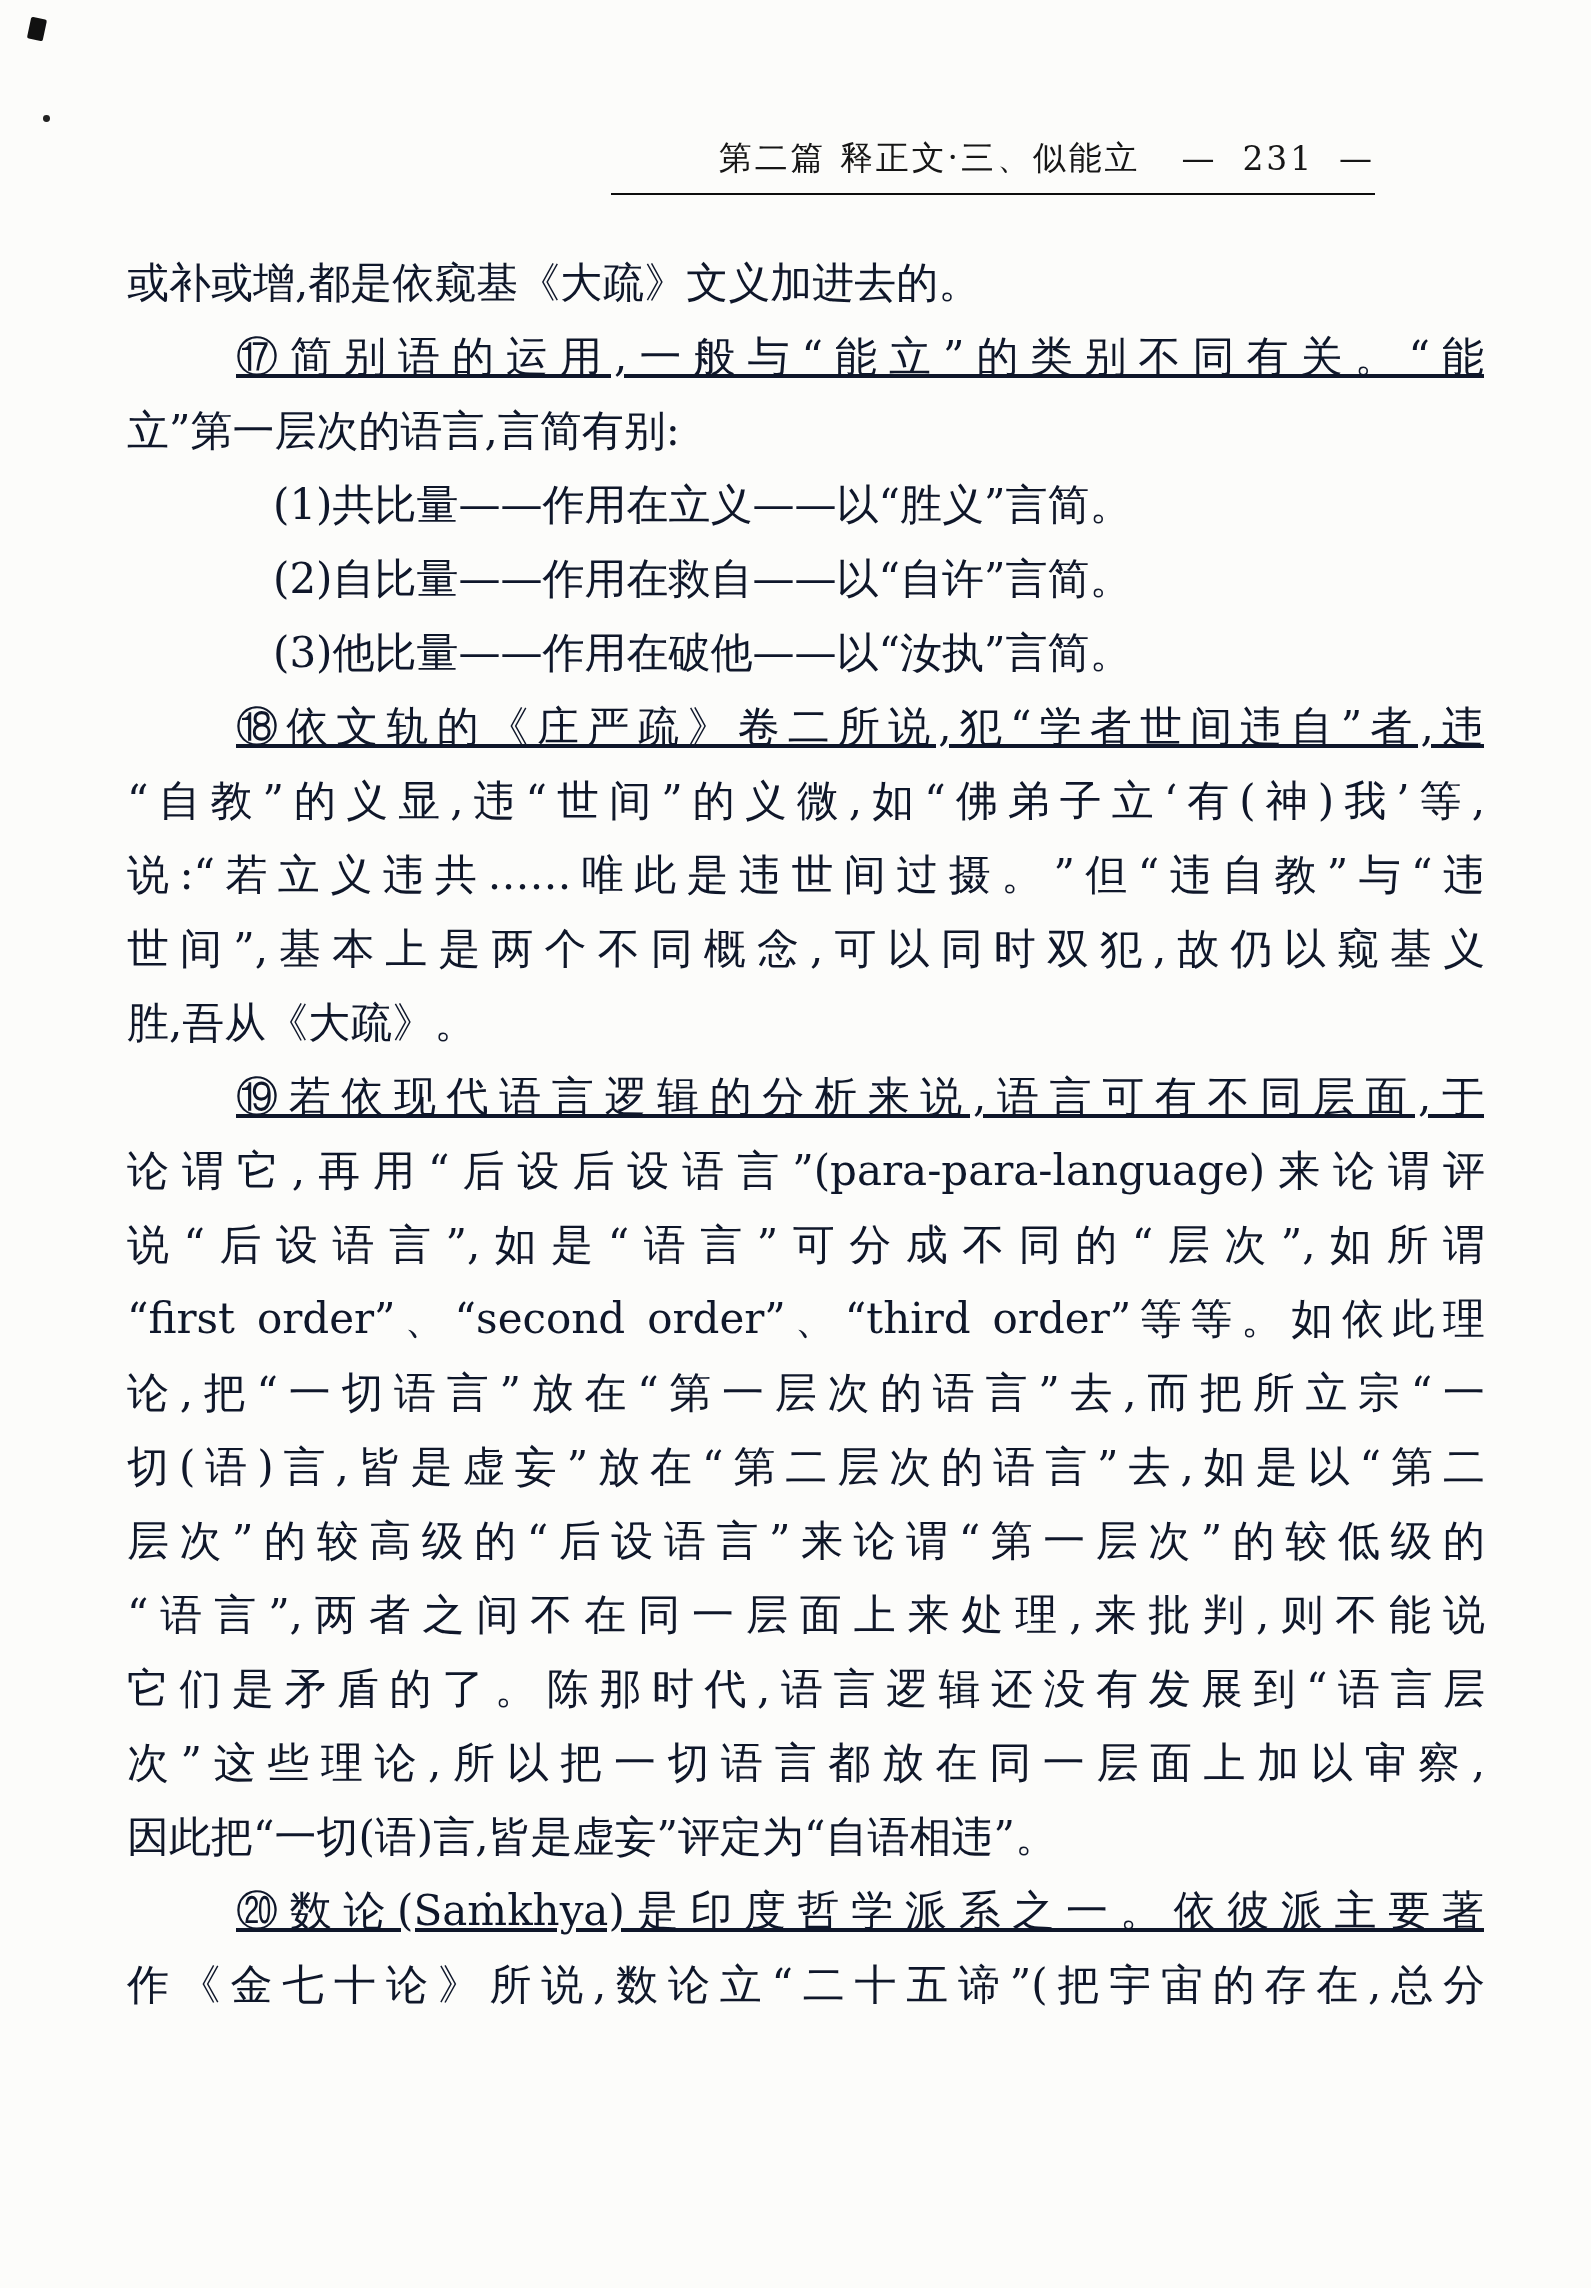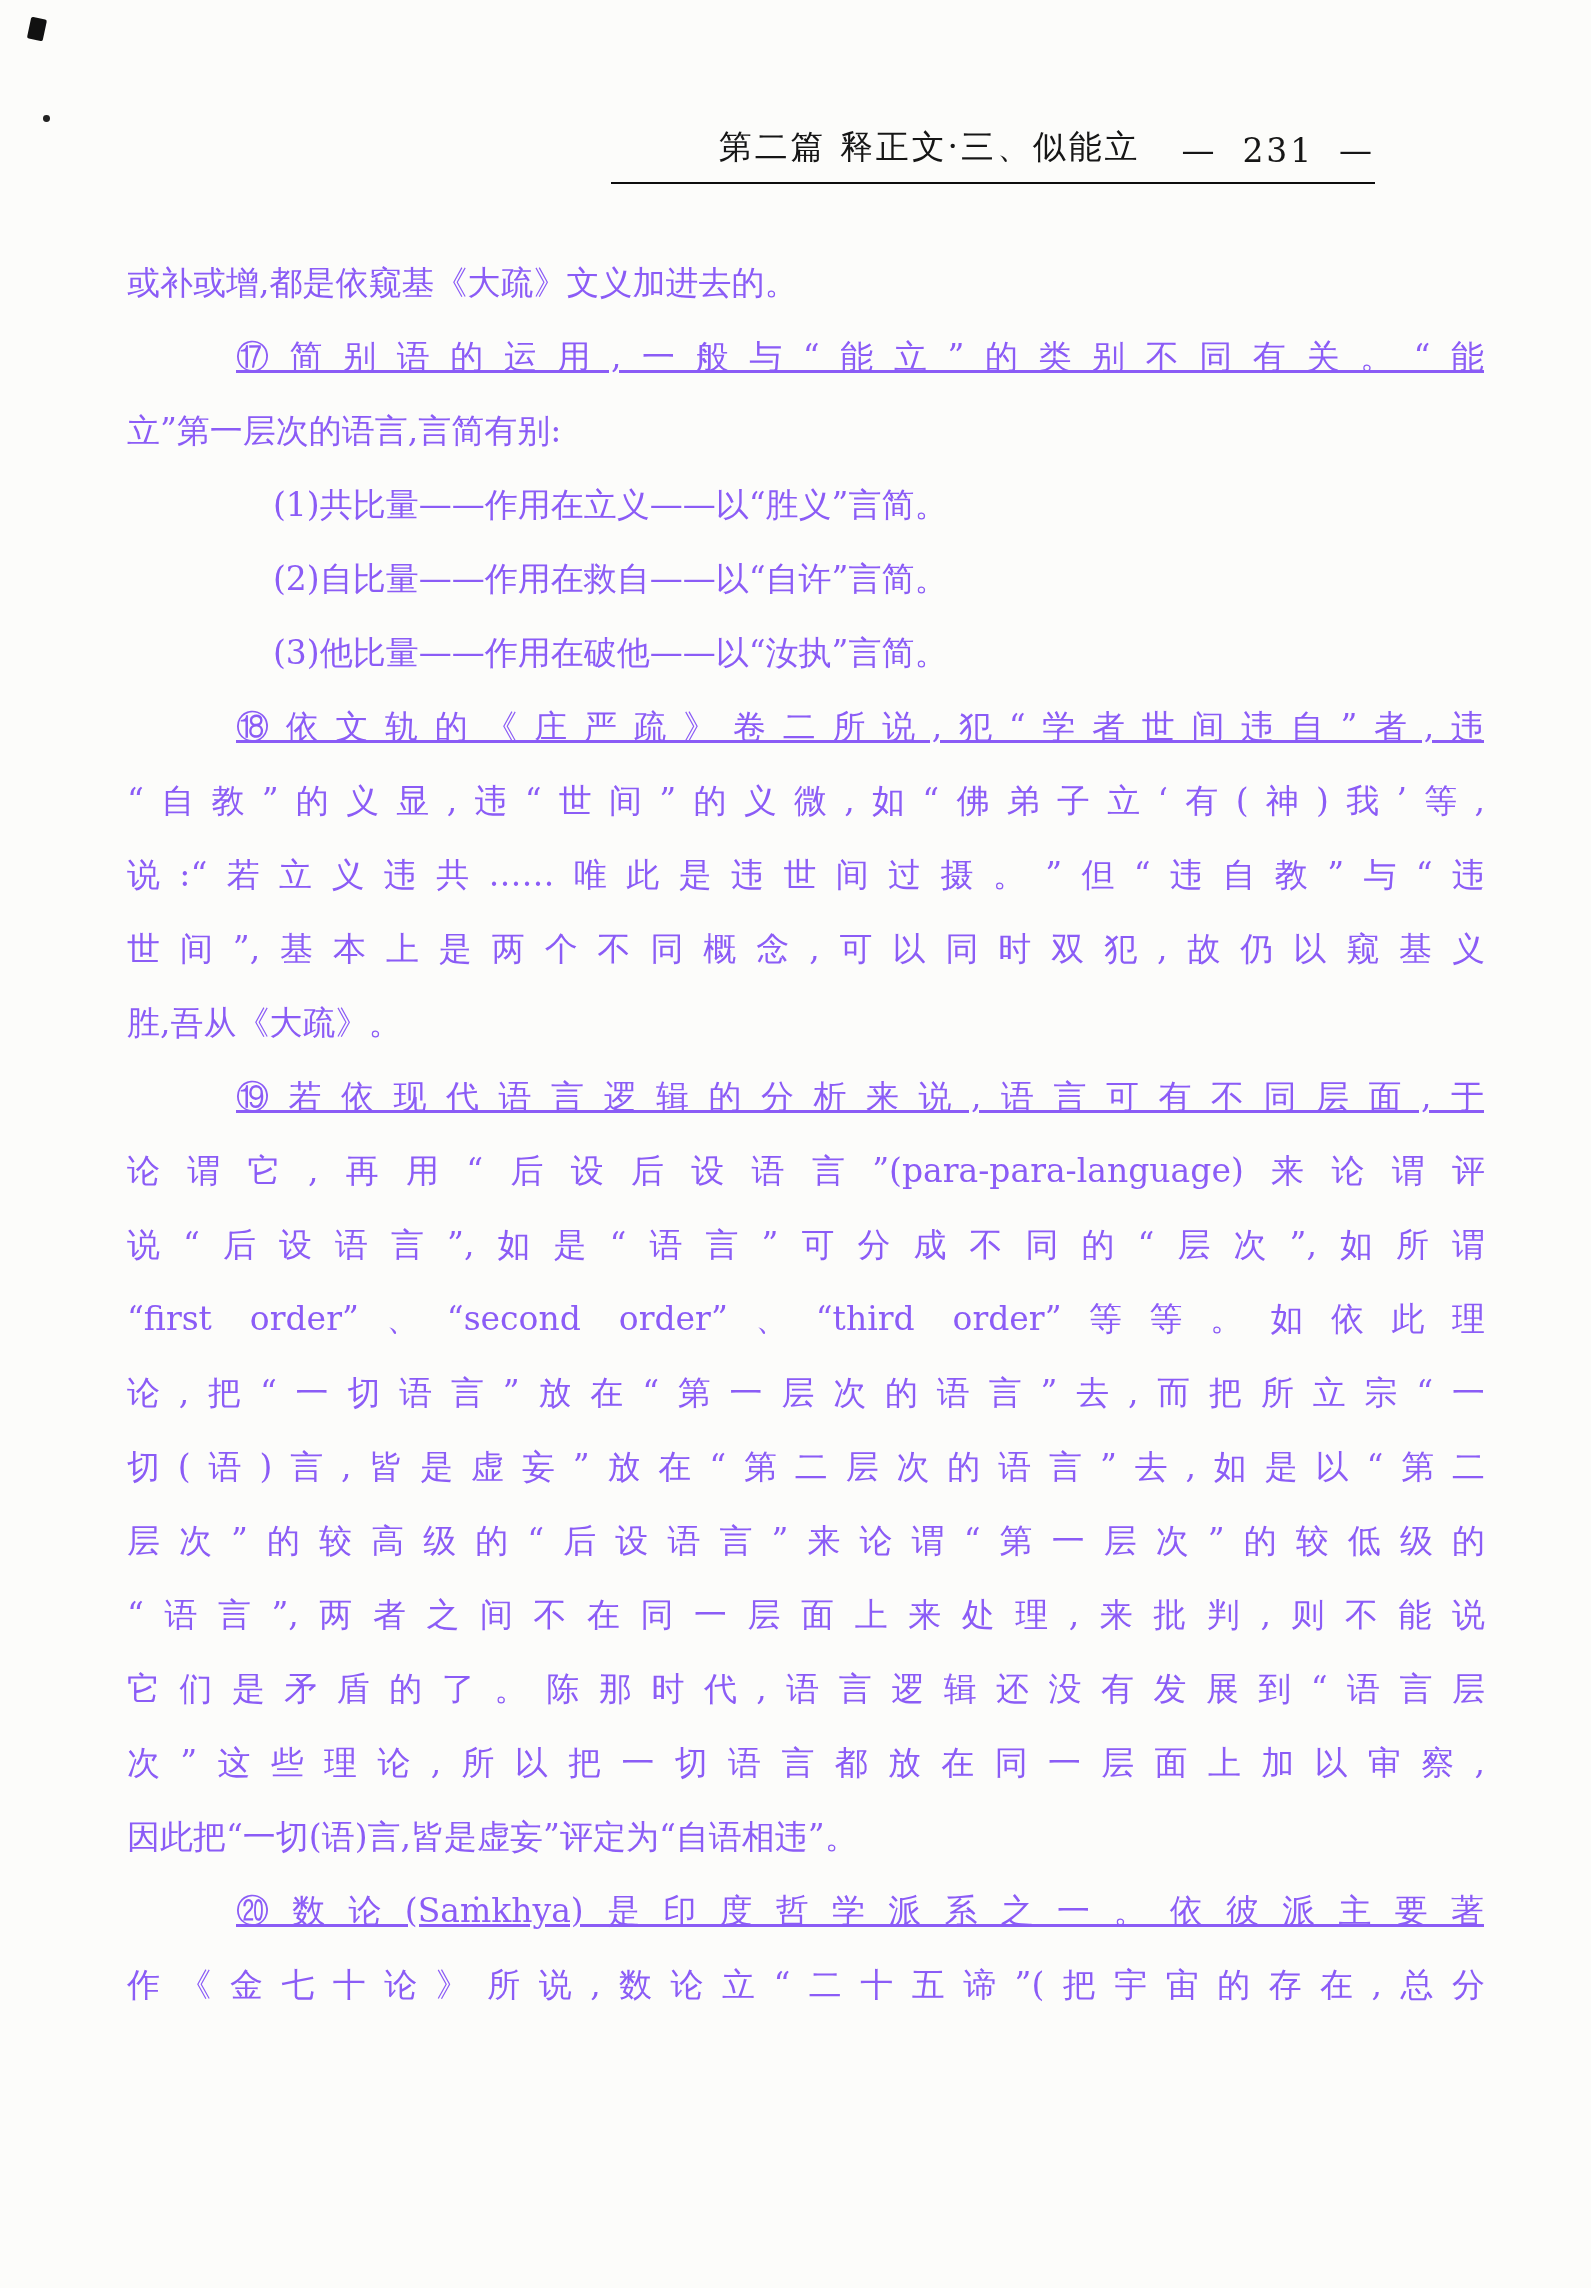--- a/index.html
+++ b/index.html
@@ -30,45 +30,45 @@
     left: 43px;
     top: 115px;
     width: 6.8px;
     height: 6.8px;
     background: #222;
     border-radius: 50%;
   }
   .page-header {
     position: absolute;
     left: 611px;
-    top: 125px;
+    top: 136px;
     width: 764px;
     display: flex;
     justify-content: flex-end;
-    align-items: flex-end;
+    align-items: center;
     font-size: 33px;
     letter-spacing: 2.9px;
     border-bottom: 2.9px solid #0d0d0d;
     padding-bottom: 11.7px;
     white-space: nowrap;
   }
   .page-header .pagenum-group {
     display: inline-flex;
     align-items: baseline;
     gap: 25px;
     margin-left: 41px;
     font-family: "DejaVu Serif", "Liberation Serif", serif;
   }
   .body-text {
     position: absolute;
     left: 127px;
     top: 246px;
     width: 1358px;
-    font-size: 33px;
-    color: #8b5cf6;
+    font-size: 42px;
+    color: #0f172a;
   }
   .line {
     line-height: 74px;
     height: 74px;
     white-space: nowrap;
     text-align: left;
   }
   .line.fill {
     white-space: normal;
     text-align: justify;

